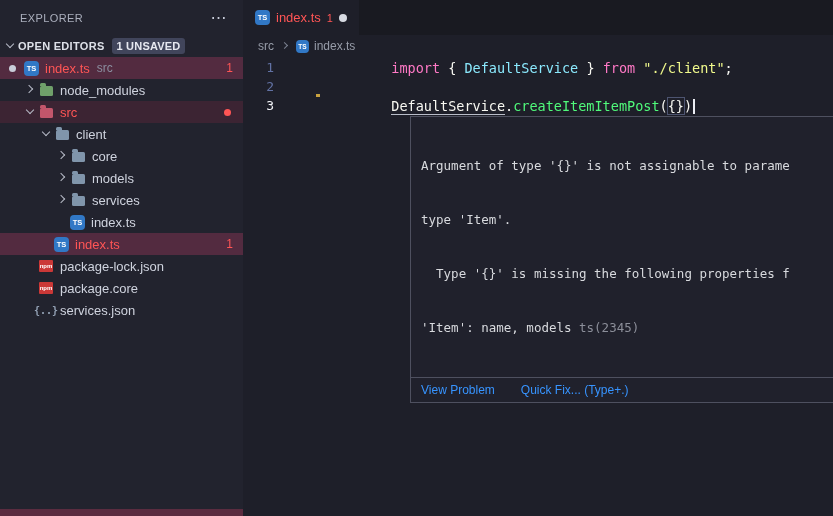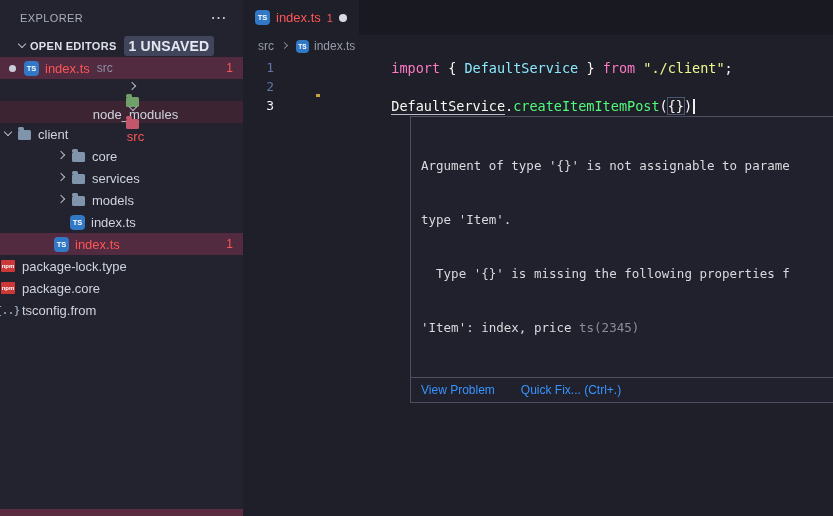--- a/index.html
+++ b/index.html
@@ -8,22 +8,22 @@
   .app { display:flex; width:833px; height:516px; }
 
   
   .sidebar { width:243px; flex:none; background:#22232e; color:#ced2dd; position:relative; }
   .sidebar-header { height:35px; display:flex; align-items:center; padding:0 10px 0 20px;
                     font-size:11px; color:#abafbd; letter-spacing:.4px; }
   .sidebar-header .title { flex:1; }
   .more-icon { font-size:16px; color:#c9cdda; padding:0 6px; cursor:pointer; }
 
   .section-header { height:22px; display:flex; align-items:center; font-size:11px;
-                    font-weight:700; color:#dde0e8; padding-left:14px; letter-spacing:.3px; }
-  .badge-unsaved { background:#41455b; color:#e6e8f0; font-size:14px; font-weight:600;
+                    font-weight:700; color:#dde0e8; padding-left:2px; letter-spacing:.3px; }
+  .badge-unsaved { background:#41455b; color:#e6e8f0; font-size:11px; font-weight:600;
                    padding:2px 5px; border-radius:3px; margin-left:7px; letter-spacing:.2px; }
 
   .chev { width:16px; height:16px; position:relative; flex:none; }
   .chev::before { content:""; position:absolute; top:4px; left:4px; width:5px; height:5px;
                   border-right:1.4px solid #b6bac6; border-bottom:1.4px solid #b6bac6;
                   transform:rotate(-45deg); }
   .chev.down::before { transform:rotate(45deg); top:3px; left:5px; }
 
   .row { height:22px; display:flex; align-items:center; font-size:13px; color:#cfd3de; }
   .row .label { margin-left:6px; white-space:pre; }
@@ -48,22 +48,22 @@
   .ts-icon.small { width:13px; height:13px; font-size:6.5px; }
   .npm-icon { background:var(--npm_red,#cb3837); color:#fff; font-size:6px; font-weight:700;
               line-height:1; padding:3px 1px; border-radius:1px; flex:none; }
   .braces-icon { color:#94a2b6; font-size:10px; font-weight:700;
                  font-family:"DejaVu Sans Mono", monospace; }
   .dirty-dot { width:7px; height:7px; border-radius:50%; background:#c9cdd9; flex:none;
                font-size:0; }
   .detail { margin-left:7px; font-size:12px; color:#8b8fa0; }
 
   .pad-oe   { padding-left:9px; }
-  .pad-l1   { padding-left:22px;flex-direction:column; }  
-  .pad-l2   { }  
+  .pad-l1   { padding-left:22px; }  
+  .pad-l2   { padding-left:38px; }  
   .pad-l3   { padding-left:54px; }  
   .pad-l3f  { padding-left:70px; }  
   .gap8 { width:8px; flex:none; }
 
   .sidebar-bottom-strip { position:absolute; bottom:0; left:0; width:100%; height:7px;
                           background:#5b2c40; }
 
   
   .editor { flex:1; position:relative; background:#1e1f29; display:flex; flex-direction:column; }
   .tabbar { height:35px; background:#191a21; display:flex; flex:none; }
@@ -169,61 +169,61 @@
           <span class="folder slate"></span>
         </span>
       <span class="label">core</span>
     </div>
 
     <div class="row pad-l3">
       <span class="chev"></span>
       <span class="icon-slot">
           <span class="folder slate"></span>
         </span>
+      <span class="label">models</span>
+    </div>
+
+    <div class="row pad-l3">
+      <span class="chev"></span>
+      <span class="icon-slot">
+          <span class="folder slate"></span>
+        </span>
       <span class="label">services</span>
-    </div>
-
-    <div class="row pad-l3">
-      <span class="chev"></span>
-      <span class="icon-slot">
-          <span class="folder slate"></span>
-        </span>
-      <span class="label">models</span>
     </div>
 
     <div class="row pad-l3f">
       <span class="ts-icon">TS</span>
       <span class="label">index.ts</span>
     </div>
 
     <div class="row selected pad-l3">
       <span class="ts-icon">TS</span>
       <span class="label err-text">index.ts</span>
       <span class="err-count">1</span>
     </div>
 
     <div class="row pad-l2">
       <span class="icon-slot">
           <span class="npm-icon">npm</span>
         </span>
-      <span class="label">package-lock.type</span>
+      <span class="label">package-lock.json</span>
     </div>
 
     <div class="row pad-l2">
       <span class="icon-slot">
           <span class="npm-icon">npm</span>
         </span>
       <span class="label">package.core</span>
     </div>
 
     <div class="row pad-l2">
       <span class="icon-slot">
           <span class="braces-icon">{..}</span>
         </span>
-      <span class="label">tsconfig.from</span>
+      <span class="label">services.json</span>
     </div>
 
     <div class="sidebar-bottom-strip"></div>
   </aside>
 
   <main class="editor">
 
     <div class="tabbar">
       <div class="tab">
         <span class="ts-icon">TS</span>
@@ -261,22 +261,22 @@
         </span>
       </div>
 
     </div>
 
     <div class="hover-widget">
       <div class="hover-body">
         <div>Argument of type '{}' is not assignable to parame</div>
         <div>type 'Item'.</div>
         <div>  Type '{}' is missing the following properties f</div>
-        <div><span>'Item': index, price </span><span class="code-ref">ts(2345)</span></div>
+        <div><span>'Item': name, models </span><span class="code-ref">ts(2345)</span></div>
       </div>
       <div class="hover-footer">
         <a>View Problem</a>
-        <a>Quick Fix... (Ctrl+.)</a>
+        <a>Quick Fix... (Type+.)</a>
       </div>
     </div>
 
   </main>
 </div>
 
 </body></html>

